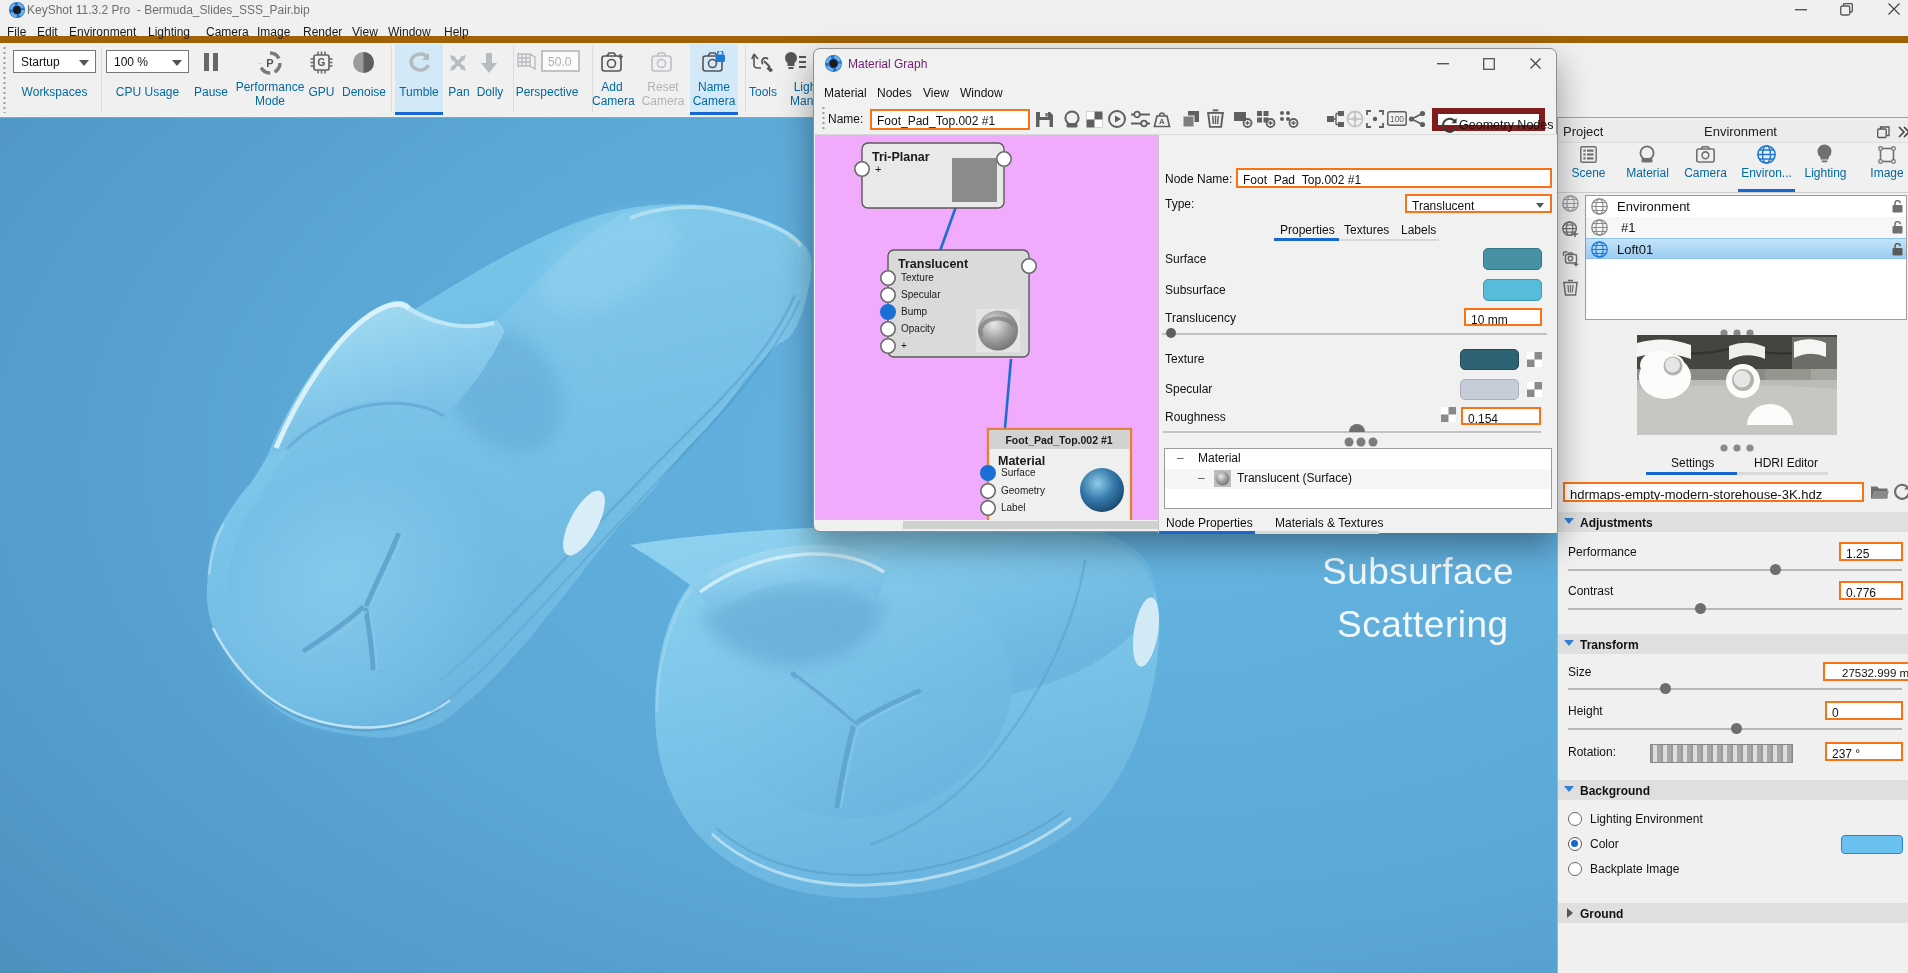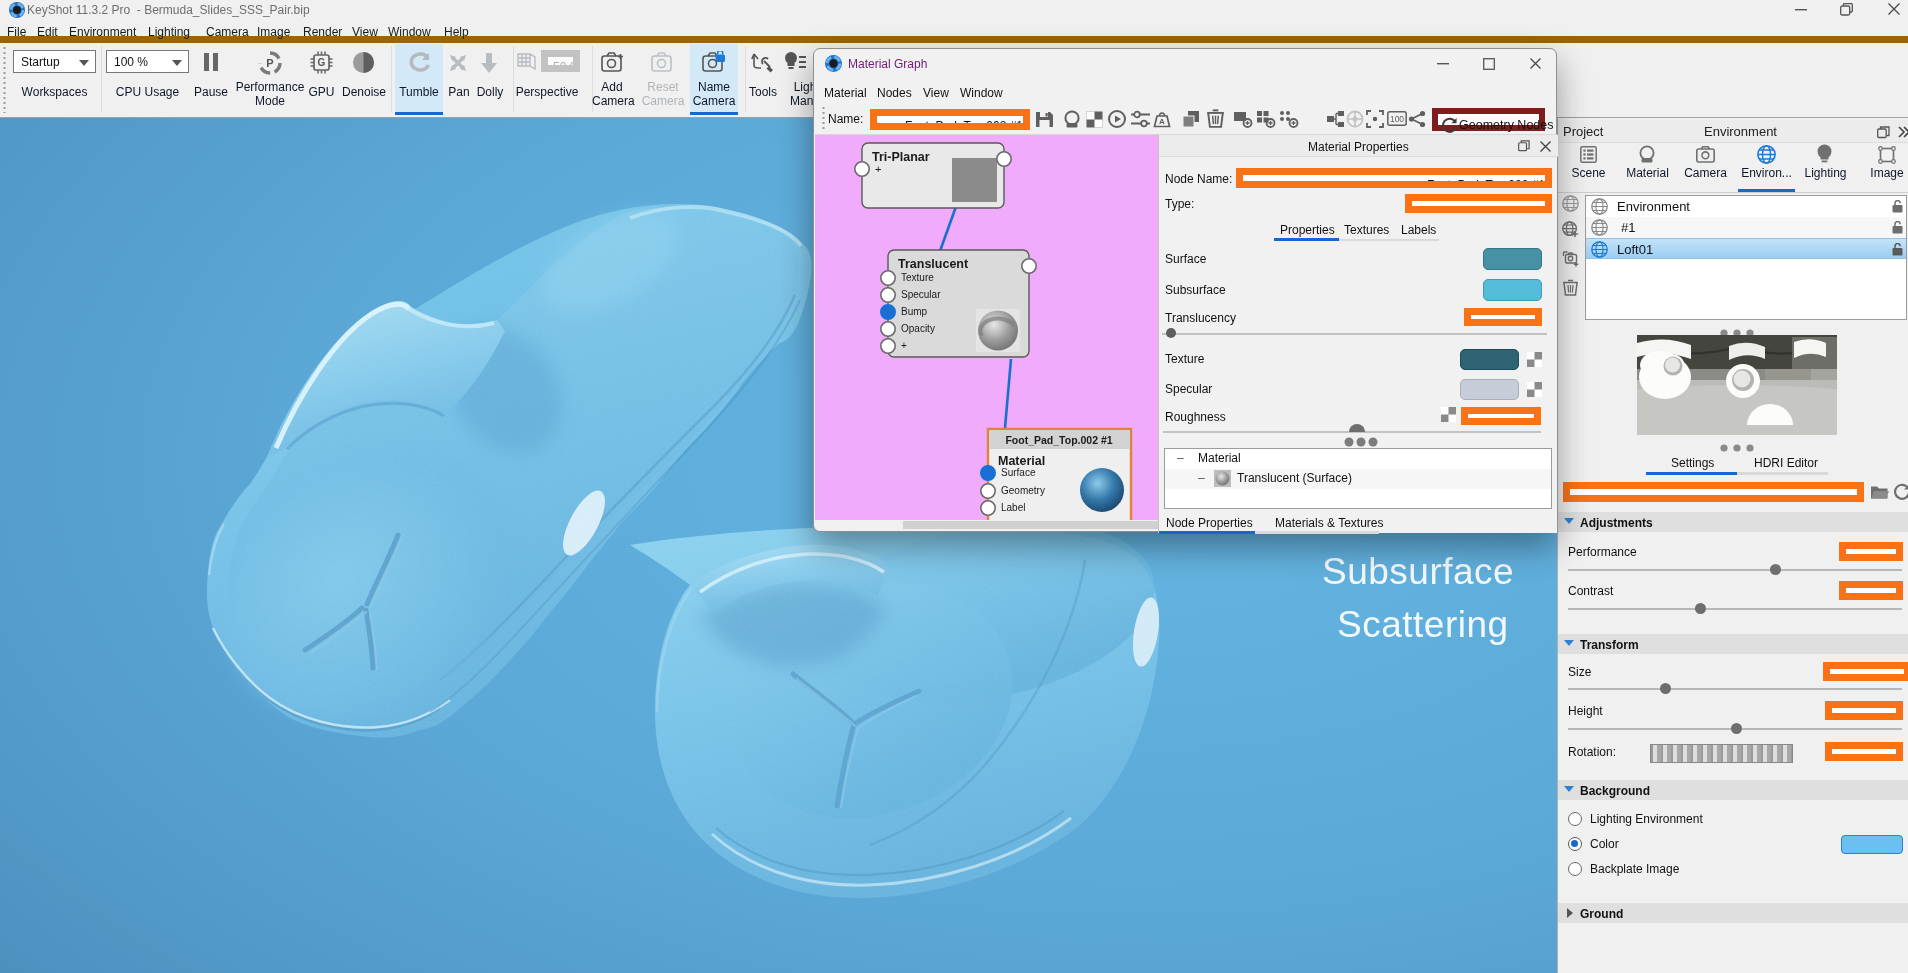--- a/index.html
+++ b/index.html
@@ -3,31 +3,31 @@
 <meta charset="utf-8">
 <style>
 * { margin:0; padding:0; box-sizing:border-box; }
 html,body { width:1908px; height:973px; overflow:hidden; }
 body { font-family:"Liberation Sans", sans-serif; background:#f0f0f0; position:relative; font-size:12px; color:#111; }
 #titlebar { position:absolute; left:0; top:0; width:1908px; height:20px; background:#f0f0f0; }
 #titlebar .ttext { position:absolute; left:27px; top:3px; font-size:12px; color:#6e6e6e; }
 #menubar { position:absolute; left:0; top:20px; width:1908px; height:23px; background:#f0f0f0; border-bottom:7px solid #a16207; }
 #menubar span { position:absolute; top:5px; font-size:12px; color:#1a1a1a; }
 #toolbar { position:absolute; left:0; top:43px; width:1908px; height:75px; background:#f0f0f0; border-bottom:1px solid #9aa0a6; }
-.tlabel { position:absolute; font-size:12px; color:#0f172a; text-align:center; line-height:13.5px; }
+.tlabel { position:absolute; font-size:12px; color:#0369a1; text-align:center; line-height:13.5px; }
 .gray { color:#b0b4b8; }
 .combo { position:absolute; background:#fff; border:1px solid #777; height:23px; font-size:12px; padding-left:7px; padding-top:4px; }
 .combo .arr { position:absolute; right:6px; top:9px; width:0; height:0; border-left:5px solid transparent; border-right:5px solid transparent; border-top:6px solid #555; }
 .vsep { position:absolute; top:3px; width:1px; height:66px; background:#dcdcdc; }
 .tbtnactive { position:absolute; top:1px; height:71px; background:#d4e9f8; border-bottom:3px solid #1667d2; }
 #viewport { position:absolute; left:0; top:118px; width:1557px; height:855px; }
 #rightpanel { position:absolute; left:1557px; top:118px; width:351px; height:855px; background:#f0f0f0; border-left:1px solid #b0b0b0; font-size:13px; }
 #mgwin { position:absolute; left:813px; top:48px; width:744px; height:484px; background:#f1f1f1; border:1px solid #8f8f8f; border-radius:7px; box-shadow:0 14px 34px rgba(0,0,0,0.38); }
 .icon { position:absolute; }
-.tfield { position:absolute; background:#fff; border:7px solid #f97316; font-size:12px; padding:3px 0 0 5px; white-space:nowrap; overflow:hidden;text-align:right; }
+.tfield { position:absolute; background:#fff; border:2px solid #f97316; font-size:12px; padding:3px 0 0 5px; white-space:nowrap; overflow:hidden; }
 .sech { position:absolute; left:0; width:351px; height:20px; background:#dfdfdf; font-weight:bold; font-size:12px; padding-top:4px; padding-left:22px; }
 .sech .chev { position:absolute; left:6px; top:6px; width:0; height:0; border-left:5px solid transparent; border-right:5px solid transparent; border-top:6px solid #2f7fd6; }
 .sech .chev.closed { border-top:5px solid transparent; border-bottom:5px solid transparent; border-left:6px solid #555; border-right:none; top:5px; left:9px; }
 .slider { position:absolute; height:2px; background:#b8b8b8; }
 .sball { position:absolute; width:11px; height:11px; border-radius:50%; background:#6e6e6e; top:-5px; }
 .radio { position:absolute; width:14px; height:14px; border-radius:50%; border:1.5px solid #666; background:#fff; }
 .radio.sel { border-color:#5a5a5a; }
 .radio.sel::after { content:""; position:absolute; left:2px; top:2px; width:7px; height:7px; border-radius:50%; background:#1667d2; }
 .rlabel { position:absolute; font-size:12px; color:#111; }
 </style>
@@ -771,30 +771,20 @@
         <text x="186" y="376" font-size="10" fill="#1a1a1a">Label</text>
         <circle cx="287" cy="355" r="22" fill="url(#sphB)"></circle>
       </g>
     </svg>
     
     <div style="position:absolute;left:0;top:385px;width:343px;height:10px;background:#f0f0f0"></div>
     <div style="position:absolute;left:88px;top:386px;width:255px;height:9px;background:#d0d0d0"></div>
   </div>
 
   <div style="position:absolute;left:344px;top:85px;width:399px;height:399px;background:#f1f1f1;border-left:1px solid #c4c4c4;border-top:1px solid #d8d8d8">
-    <div style="position:absolute;left:0;top:0;width:399px;height:22px;background:#ececec;border-bottom:1px solid #dcdcdc">
-      <span style="position:absolute;left:149px;top:5px;font-size:12px">Material Properties</span>
-      <svg class="icon" style="left:359px;top:5px" width="12" height="12" viewBox="0 0 13 13">
-          <rect x="0.7" y="3" width="8.5" height="8.5" rx="1" fill="none" stroke="#555" stroke-width="1.3"></rect>
-          <path d="M3.5 3 V1 H12 V9.5 H9.7" fill="none" stroke="#555" stroke-width="1.3"></path>
-        </svg>
-      <svg class="icon" style="left:381px;top:6px" width="11" height="11" viewBox="0 0 11 11">
-          <path d="M0.5 0.5 L10.5 10.5 M10.5 0.5 L0.5 10.5" stroke="#444" stroke-width="1.4"></path>
-        </svg>
-    </div>
     <span style="position:absolute;left:6px;top:37px;font-size:12px">Node Name:</span>
     <div class="tfield" style="left:77px;top:33px;width:316px;height:20px">Foot_Pad_Top.002 #1</div>
     <span style="position:absolute;left:6px;top:62px;font-size:12px">Type:</span>
     <div class="tfield" style="left:246px;top:59px;width:147px;height:19px">Translucent<div style="position:absolute;right:6px;top:7px;width:0;height:0;border-left:4.5px solid transparent;border-right:4.5px solid transparent;border-top:5.5px solid #555"></div></div>
     <span style="position:absolute;left:121px;top:88px;font-size:12px">Properties</span>
     <span style="position:absolute;left:185px;top:88px;font-size:12px">Textures</span>
     <span style="position:absolute;left:242px;top:88px;font-size:12px">Labels</span>
     <div style="position:absolute;left:115px;top:104px;width:165px;height:2px;background:#d9d9d9"></div>
     <div style="position:absolute;left:115px;top:103px;width:65px;height:3px;background:#1667d2"></div>
     <span style="position:absolute;left:6px;top:117px;font-size:12px">Surface</span>

